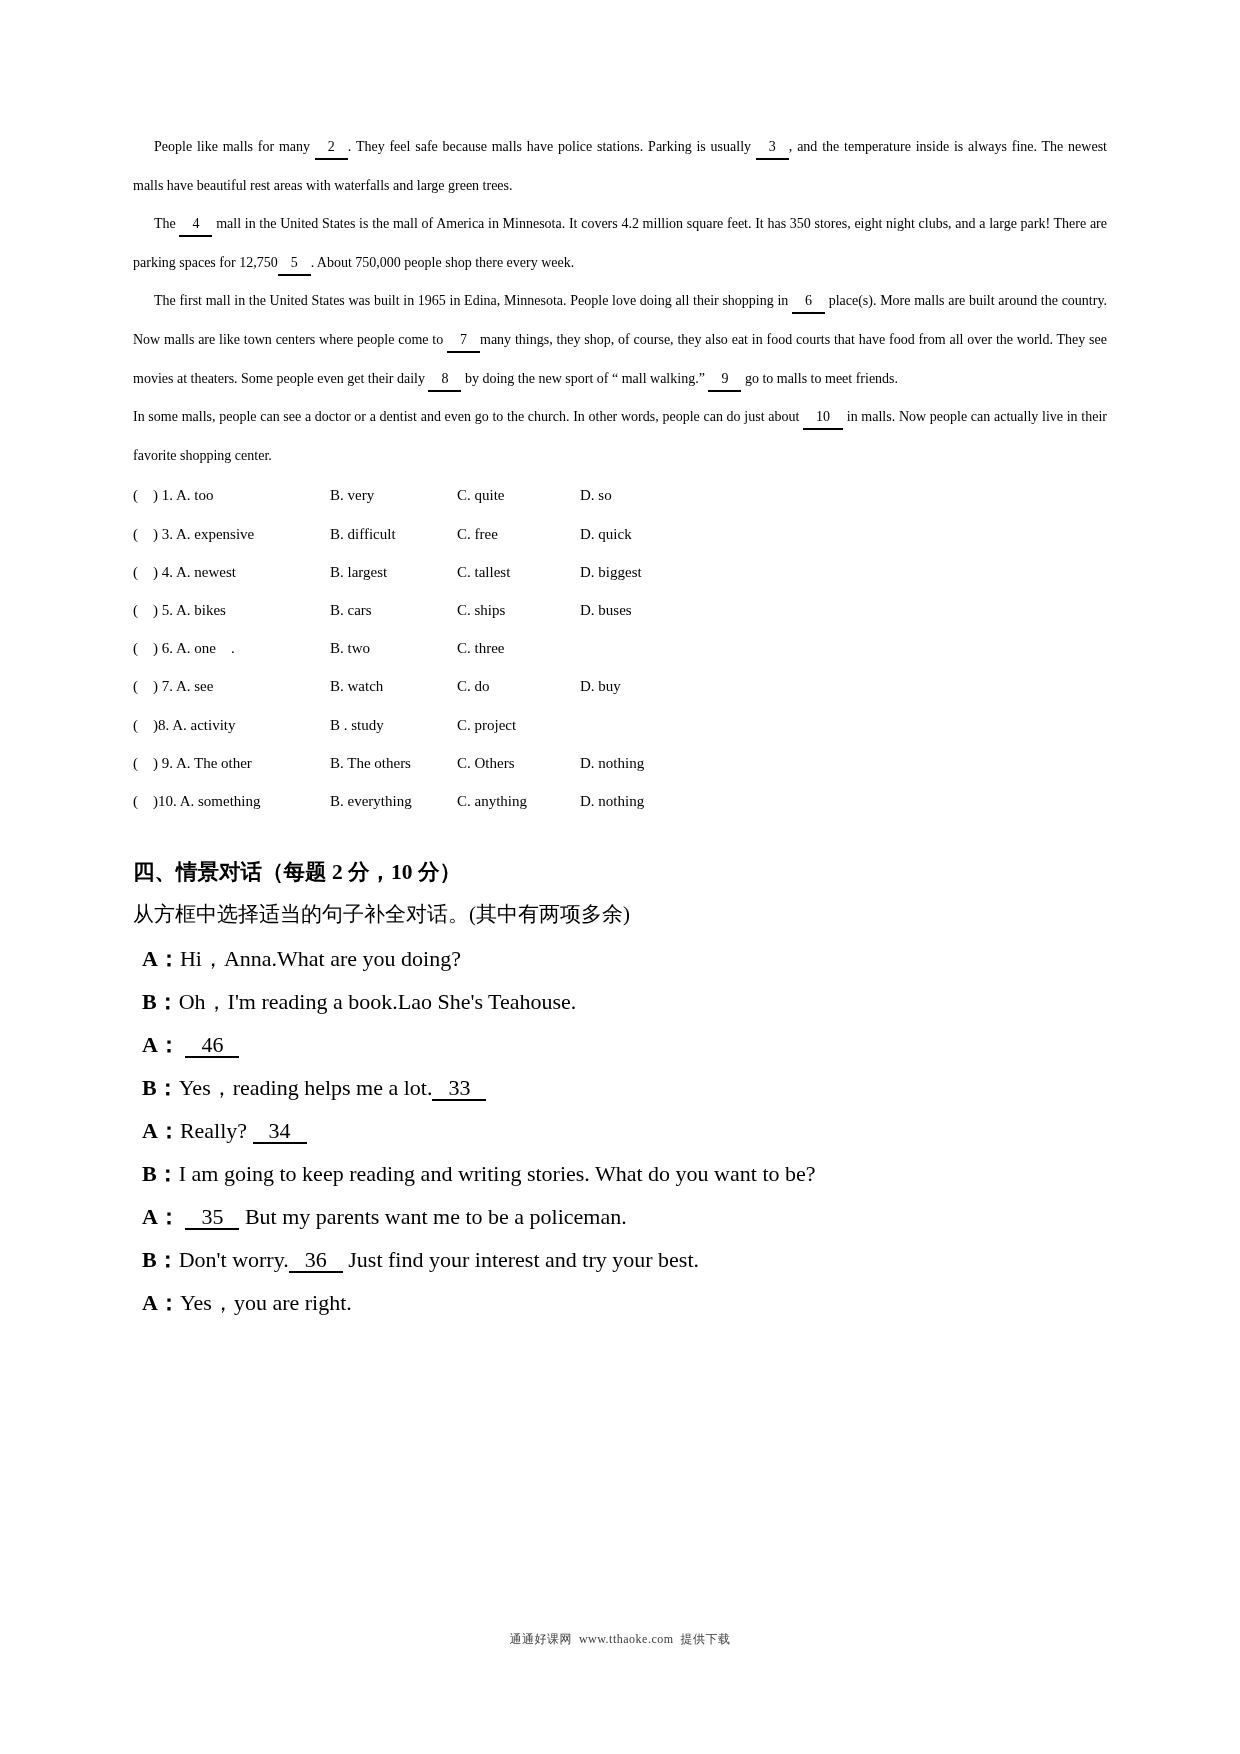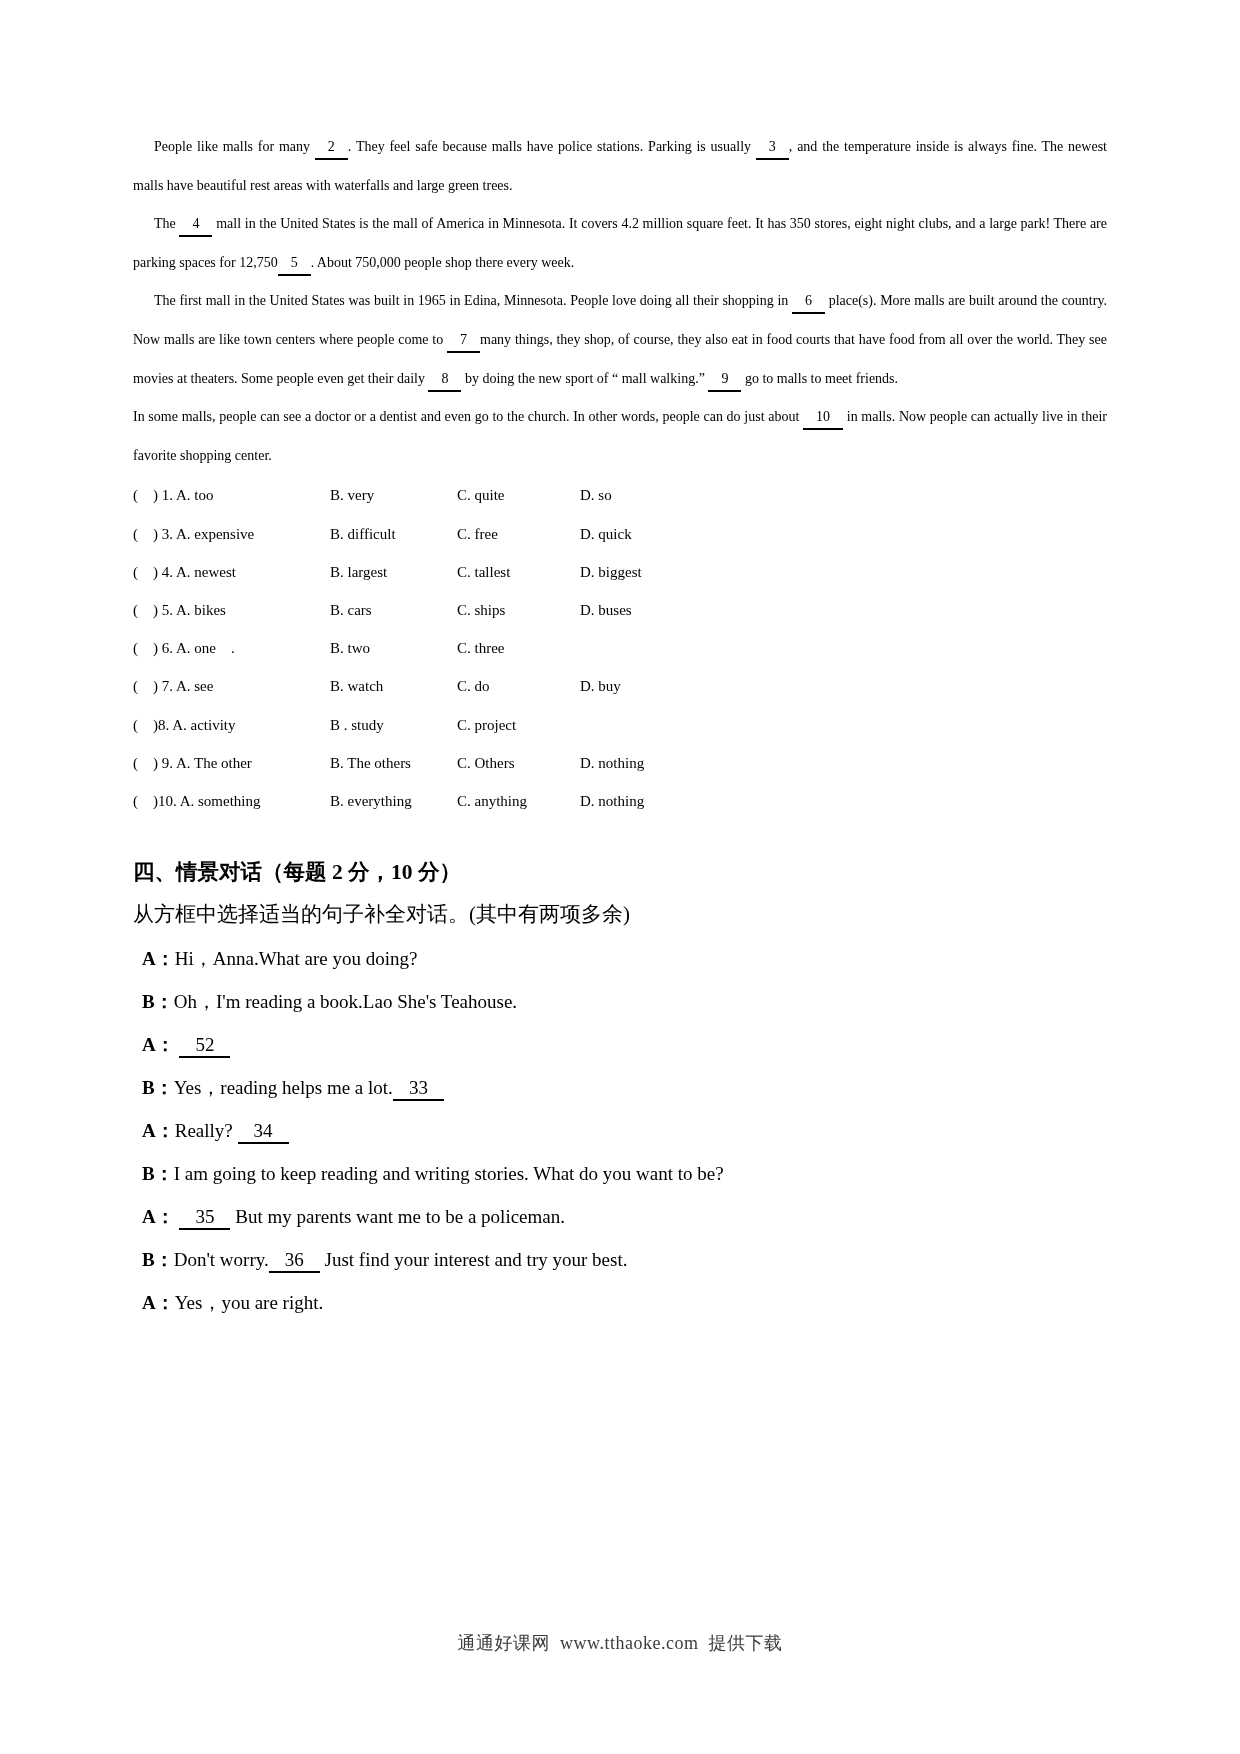--- a/index.html
+++ b/index.html
@@ -43,31 +43,31 @@
     font-size:21.5px;
     font-weight:bold;
     line-height:42px;
   }
   .instruction {
     font-size:21px;
     line-height:42px;
   }
   .dialogue { margin-top:2px; padding-left:9px; }
   .dlg-line {
-    font-size:19px;
+    font-size:22px;
     line-height:43px;
   }
   .dlg-label { font-weight:bold; }
   .dlg-text .blank { padding:0 16px; }
   .footer {
     position:absolute;
     top:1631px;
     left:0; width:1240px;
     text-align:center;
-    font-size:18px;
+    font-size:12px;
     color:#3c3c3c;
     letter-spacing:0.5px;
   }
 </style>
 </head>
 <body>
 
 <div class="content">
 
   <p class="para indent"><span>People like malls for many </span><span class="blank">2</span><span>. They feel safe because malls have police stations. Parking is usually </span><span class="blank">3</span><span>, and the temperature inside is always fine. The newest malls have beautiful rest areas with waterfalls and large green trees.</span></p>
@@ -134,21 +134,21 @@
   <p class="instruction">从方框中选择适当的句子补全对话。(其中有两项多余)</p>
 
   <div class="dialogue">
     <div class="dlg-line">
       <span class="dlg-label">A：</span><span class="dlg-text"><span>Hi，Anna.What are you doing?</span></span>
     </div>
     <div class="dlg-line">
       <span class="dlg-label">B：</span><span class="dlg-text"><span>Oh，I'm reading a book.Lao She's Teahouse.</span></span>
     </div>
     <div class="dlg-line">
-      <span class="dlg-label">A：</span><span class="dlg-text"><span> </span><span class="blank">52</span></span>
+      <span class="dlg-label">A：</span><span class="dlg-text"><span> </span><span class="blank">46</span></span>
     </div>
     <div class="dlg-line">
       <span class="dlg-label">B：</span><span class="dlg-text"><span>Yes，reading helps me a lot.</span><span class="blank">33</span></span>
     </div>
     <div class="dlg-line">
       <span class="dlg-label">A：</span><span class="dlg-text"><span>Really? </span><span class="blank">34</span></span>
     </div>
     <div class="dlg-line">
       <span class="dlg-label">B：</span><span class="dlg-text"><span>I am going to keep reading and writing stories. What do you want to be?</span></span>
     </div>

